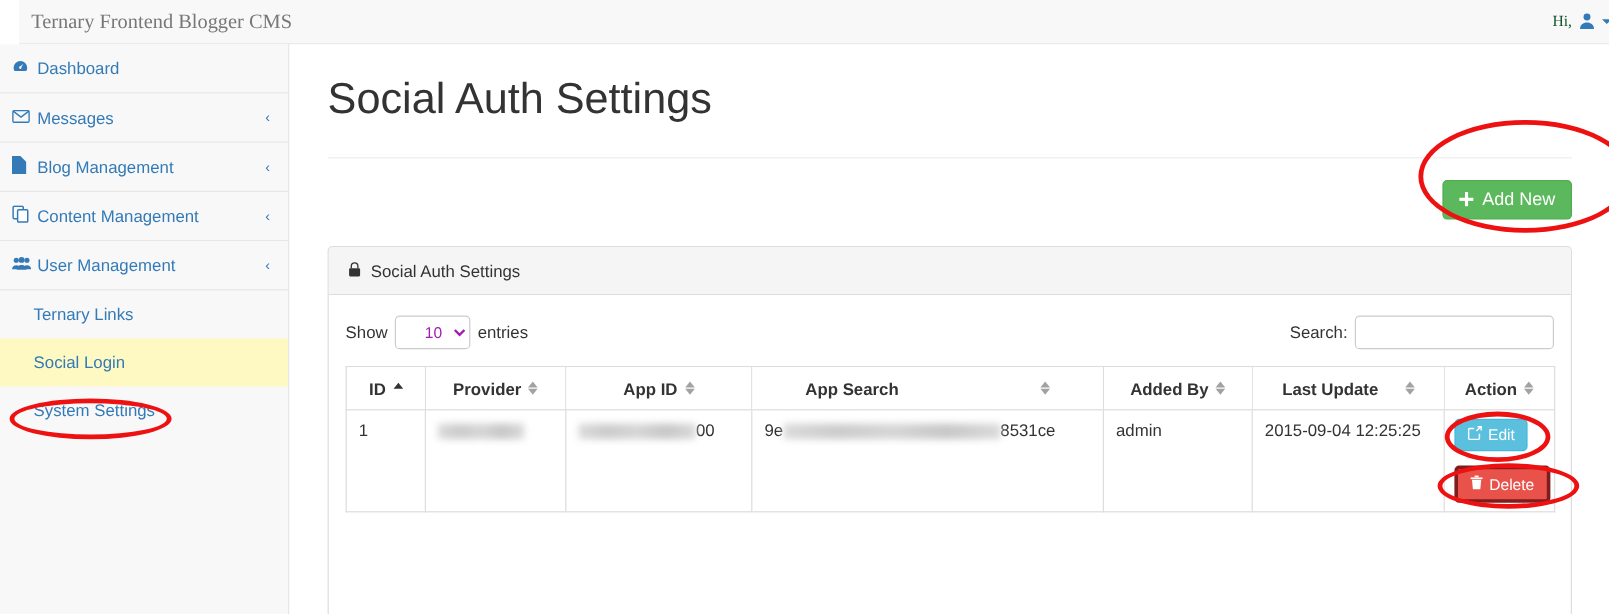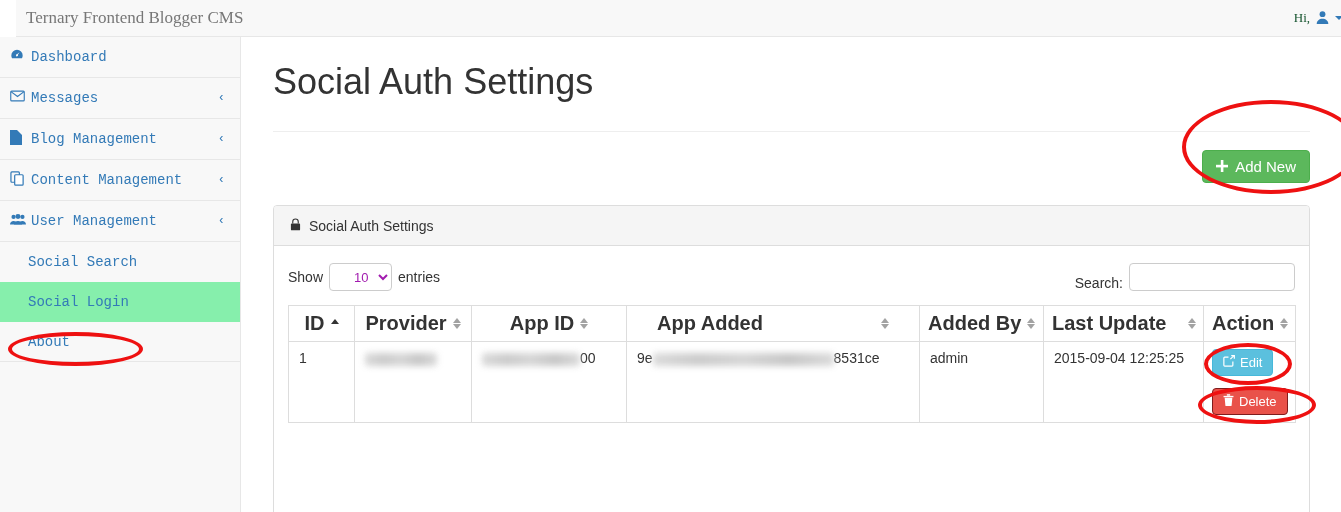--- a/index.html
+++ b/index.html
@@ -44,21 +44,20 @@
     border-top: 4px solid #337ab7;
     display: inline-block;
   }
 
   
   .sidebar {
     position: absolute; left: 0; top: 37px;
     width: 241px; height: 475px;
     background: #f8f8f8;
     border-right: 1px solid #e7e7e7;
-    font-family: Liberation Mono, monospace;
   }
   .side-list { list-style: none; margin: 0; padding: 0; }
   .side-item {
     position: relative;
     height: 41px;
     border-bottom: 1px solid #e7e7e7;
     display: flex; align-items: center;
     padding-left: 10px;
     color: #337ab7;
     font-size: 14px;
@@ -80,21 +79,21 @@
   .sub-item {
     position: relative;
     height: 40px;
     display: flex; align-items: center;
     padding-left: 28px;
     color: #337ab7;
     font-size: 14px;
     cursor: pointer;
     background: transparent;
   }
-  .sub-item.active { background: #86efac; }
+  .sub-item.active { background: #fef9c3; }
   .sub-last { border-bottom: 1px solid #e7e7e7; }
 
   
   .content {
     position: absolute; left: 242px; top: 37px;
     width: 1099px; height: 475px;
     background: #ffffff;
     overflow: hidden;
   }
   .page-title {
@@ -154,21 +153,21 @@
     border-radius: 4px;
     background: #ffffff;
     font-family: "Liberation Sans", sans-serif;
     font-size: 13px;
     color: #a21caf;
     padding: 2px 4px 2px 20px;
     width: 63px;
   }
   .dt-filter {
     margin-left: auto;
-    display: flex; align-items: flex-end; gap: 6px;
+    display: flex; align-items: center; gap: 6px;
     font-size: 14px; color: #333333;
   }
   input.search {
     width: 166px; height: 28px;
     border: 1px solid #cccccc;
     border-radius: 4px;
     padding: 0 6px;
     font-family: "Liberation Sans", sans-serif;
     font-size: 13px;
     color: #555555;
@@ -178,21 +177,21 @@
 
   table.dt {
     width: 1007px;
     border-collapse: collapse;
     margin-top: 11px;
     table-layout: fixed;
   }
   table.dt th {
     border: 1px solid #dddddd;
     background: #ffffff;
-    font-size: 20px;
+    font-size: 14px;
     font-weight: bold;
     color: #333333;
     height: 36px;
     padding: 0 8px;
     text-align: center;
     position: relative;
     cursor: pointer;
     white-space: nowrap;
   }
   table.dt td {
@@ -240,21 +239,21 @@
   .btn-edit, .btn-del {
     display: inline-flex; align-items: center; gap: 5px;
     border-radius: 4px;
     color: #ffffff;
     font-size: 13px;
     padding: 5px 10px;
     cursor: pointer;
     white-space: nowrap;
   }
   .btn-edit { background: #5bc0de; border: 1px solid #46b8da; }
-  .btn-del  { background: #e9524a; border: 1px solid #7f1d1d; margin-top: 12px; }
+  .btn-del  { background: #e9524a; border: 3px solid #7f1d1d; margin-top: 12px; }
 
   
   .anno {
     position: absolute;
     border: 4px solid #ee1111;
     border-radius: 50%;
     pointer-events: none;
     background: transparent;
   }
   .ov { position: absolute; left: 0; top: 0; width: 1341px; height: 512px; pointer-events: none; }
@@ -328,27 +327,27 @@
           <circle cx="9" cy="3.2" r="2.8"></circle>
           <path d="M0 12c0-2.3 1.8-3.8 4-3.8S8 9.7 8 12zM10 12c0-2.3 1.8-3.8 4-3.8S18 9.7 18 12zM4.4 12.4c0-2.6 2-4.3 4.6-4.3s4.6 1.7 4.6 4.3z"></path>
         </svg>
       </span>
       <span>User Management</span>
       <span class="chev">‹</span>
     </li>
 
 
     <li class="sub-item">
-      <span>Social Search</span>
+      <span>Ternary Links</span>
     </li>
     <li class="sub-item active">
       <span>Social Login</span>
     </li>
-    <li class="sub-item sub-last">
-      <span>About</span>
+    <li class="sub-item">
+      <span>System Settings</span>
     </li>
   </ul>
 </div>
 
 <div class="content">
 
   <h1 class="page-title">Social Auth Settings</h1>
   <div class="title-rule"></div>
 
   <div class="btn-add">
@@ -418,21 +417,21 @@
               </span>
             </th>
             <th>
               <span class="th-inner" style="">
                 <span>App ID</span>
                 <span class="sort-both"></span>
               </span>
             </th>
             <th>
               <span class="th-inner" style="gap:118px">
-                <span>App Added</span>
+                <span>App Search</span>
                 <span class="sort-both"></span>
               </span>
             </th>
             <th>
               <span class="th-inner">
                 <span>Added By</span>
                 <span class="sort-both"></span>
               </span>
             </th>
             <th>

